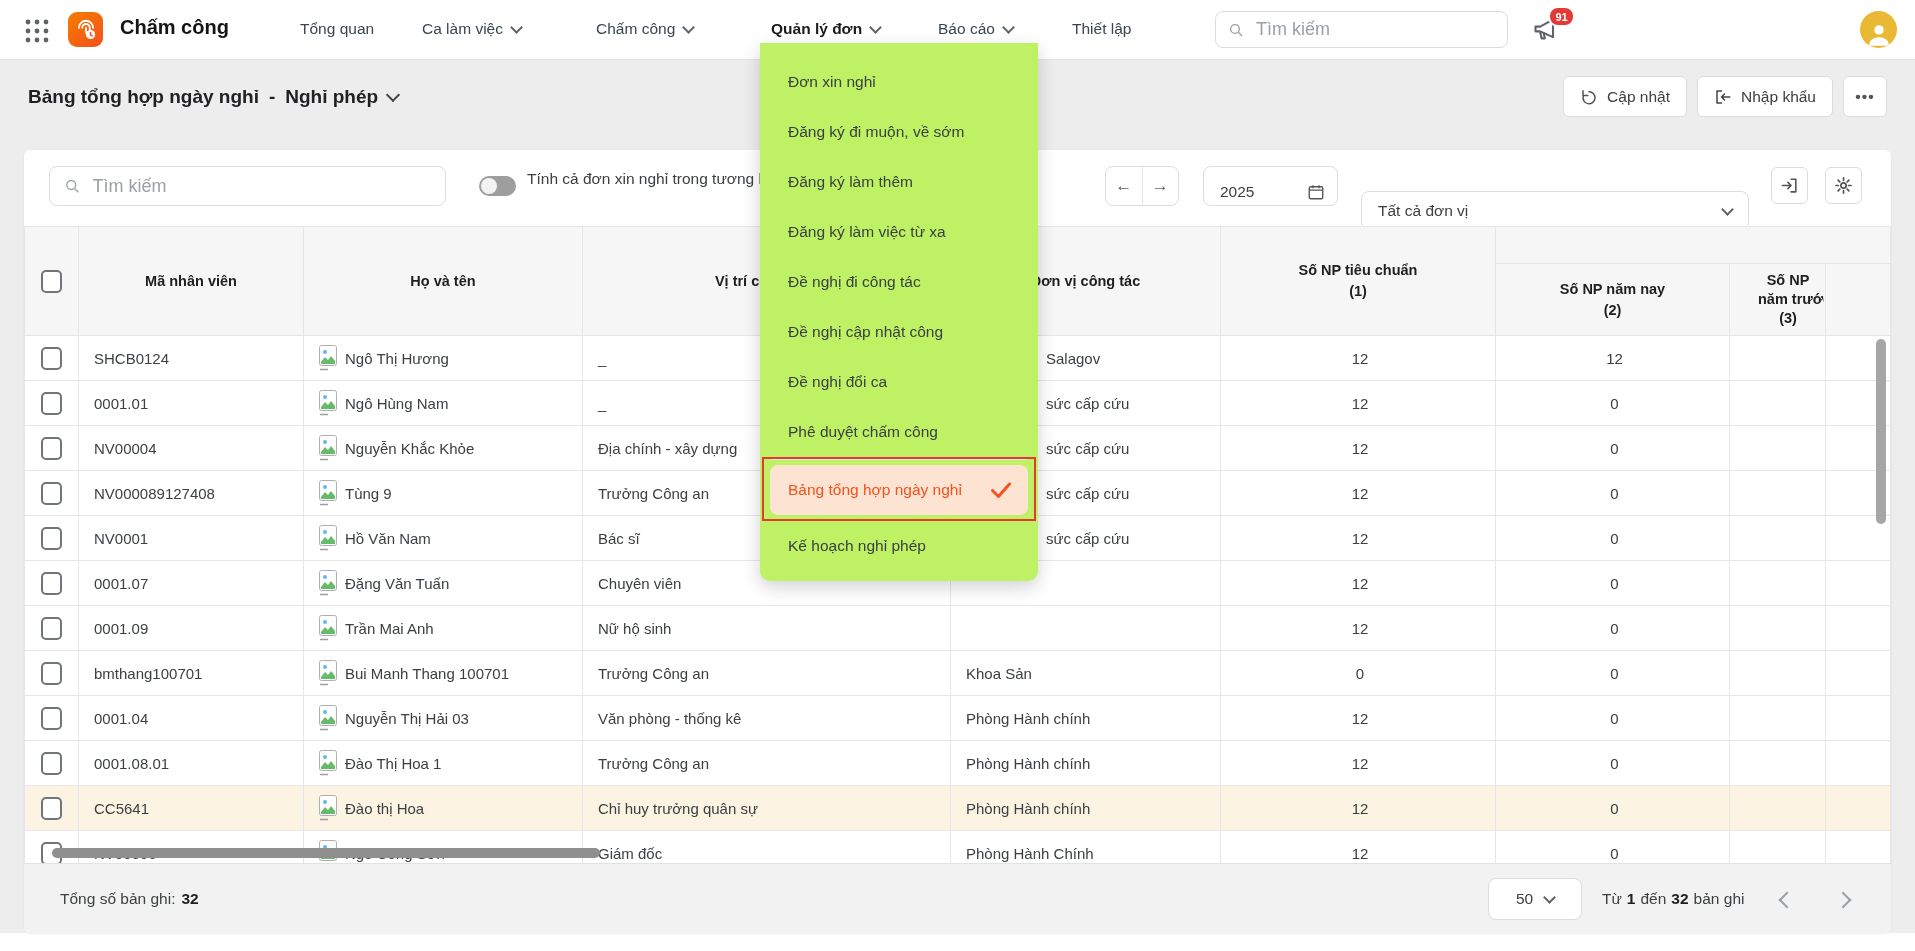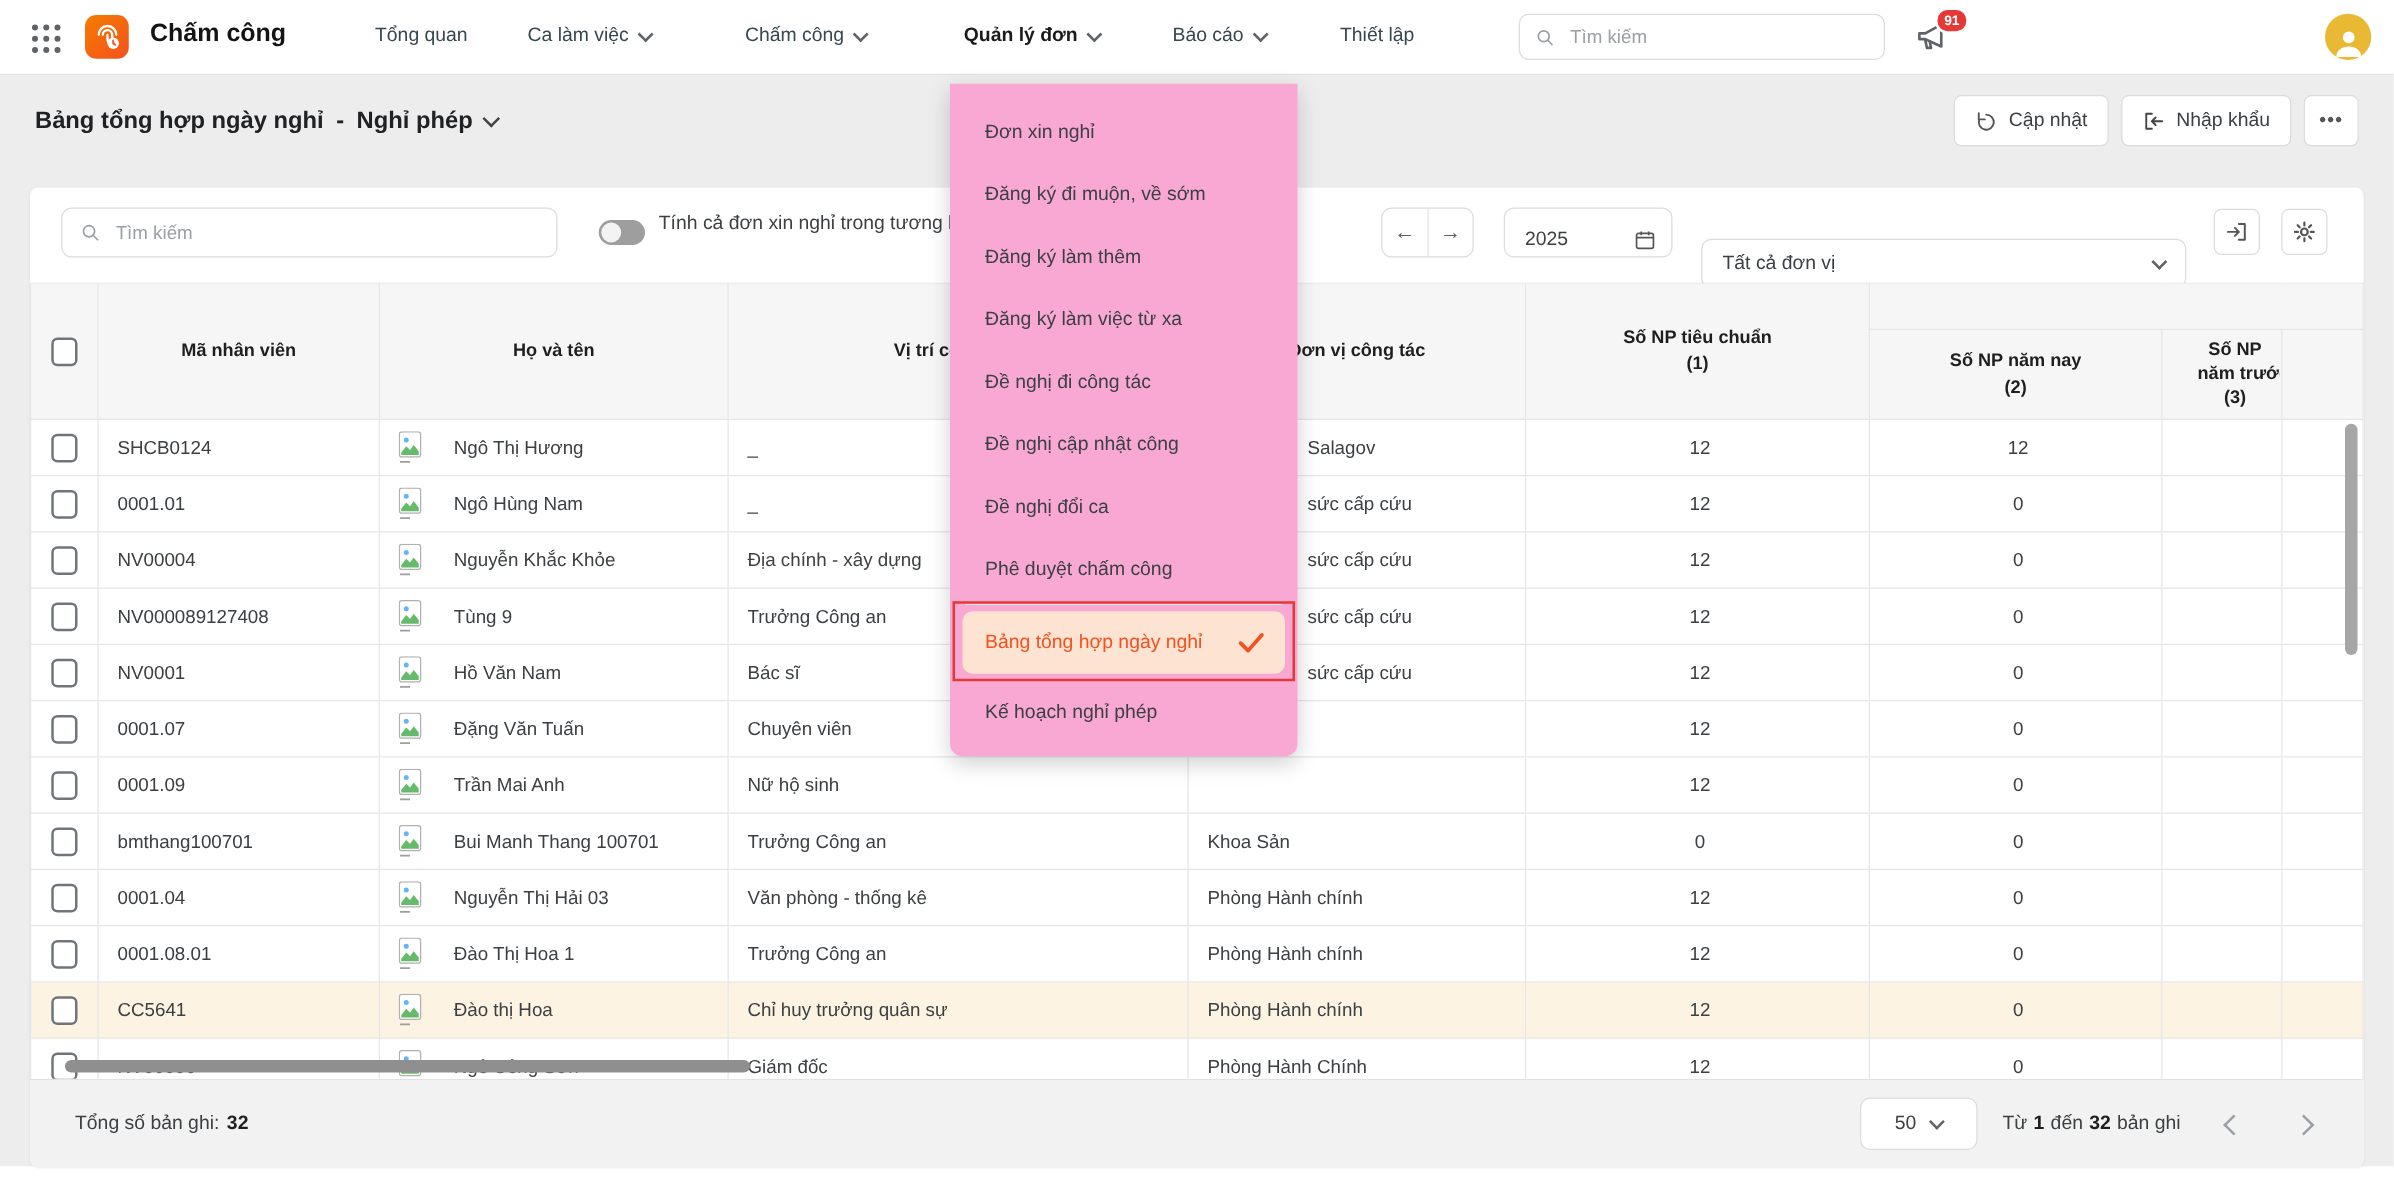--- a/index.html
+++ b/index.html
@@ -16,21 +16,21 @@
     background:linear-gradient(140deg,#f57c00,#f4511e);display:flex;align-items:center;justify-content:center;}
   .app-title{position:absolute;left:120px;top:16px;font-size:20px;font-weight:700;color:#141414;}
   .nav-item{position:absolute;top:0;height:58px;display:flex;align-items:center;gap:9px;
     font-size:15.5px;color:#37474f;cursor:pointer;}
   .nav-item.active{font-weight:700;color:#1b1b1b;}
   .chev{width:7px;height:7px;border-right:2px solid #5f6368;border-bottom:2px solid #5f6368;
     transform:rotate(45deg);margin-top:-4px;}
   .nav-search{position:absolute;left:1215px;top:11px;width:293px;height:37px;box-sizing:border-box;
     border:1px solid #dadce0;border-radius:8px;display:flex;align-items:center;padding:0 12px;gap:10px;background:#fff;}
   .nav-search input,.card-search input{border:none;outline:none;background:transparent;
-    font-family:inherit;font-size:15px;color:#333;width:100%;}
+    font-family:inherit;font-size:18px;color:#333;width:100%;}
   input::placeholder{color:#9aa0a6;}
   .bell{position:absolute;left:1532px;top:15px;width:32px;height:32px;cursor:pointer;}
   .badge{position:absolute;top:-9px;left:16px;min-width:15px;height:17px;padding:0 4px;border-radius:10px;
     background:#e53935;color:#fff;font-size:11px;font-weight:700;display:flex;align-items:center;justify-content:center;border:2px solid #fff;}
   .avatar{position:absolute;left:1860px;top:11px;width:37px;height:37px;border-radius:50%;
     background:#eab934;display:flex;align-items:flex-end;justify-content:center;overflow:hidden;cursor:pointer;}
   
   .page-bg{position:absolute;top:59px;left:0;width:1915px;height:874px;background:#ededed;}
   .page-header{position:absolute;top:59px;left:0;width:1915px;height:76px;}
   .page-title{position:absolute;left:28px;top:0;height:76px;display:flex;align-items:center;gap:10px;
@@ -70,41 +70,41 @@
   thead th{background:#f6f6f6;font-weight:700;color:#1f1f1f;font-size:14.5px;text-align:center;vertical-align:middle;}
   thead .group-empty{height:37px;}
   thead tr:nth-child(2) th{height:72px;}
   thead .two-line div{line-height:21px;}
   thead .three-line div{line-height:19px;margin-left:21px;}
   thead .clip{white-space:nowrap;overflow:hidden;text-align:left;padding-left:6px;}
   tbody td{height:45px;padding:0 15px;color:#3c4043;font-size:15px;background:#fff;}
   tbody td.cb-cell{padding:0;text-align:center;}
   td.num{text-align:center;padding-right:14px;padding-left:18px;}
   td.ph{padding-left:95px;}
-  .name-flex{display:flex;align-items:center;gap:24px;}
+  .name-flex{display:flex;align-items:center;gap:6px;}
   tr.highlight td{background:#fdf3e3;}
   .cb{display:inline-block;width:17px;height:19px;border:2px solid #70757a;border-radius:5px;background:#fff;
     vertical-align:middle;cursor:pointer;}
   .h-scroll{position:absolute;left:28px;top:698px;width:548px;height:10px;border-radius:5px;background:#8f8f8f;z-index:6;cursor:pointer;}
   .v-scroll{position:absolute;left:1852px;top:189px;width:10px;height:185px;border-radius:5px;background:#a6a6a6;z-index:6;cursor:pointer;}
   
   .card-footer{position:absolute;left:0;top:713px;width:1867px;height:70px;background:#f2f2f2;
     border-top:1px solid #e2e2e2;border-radius:0 0 6px 6px;}
   .total{position:absolute;left:36px;top:0;height:70px;display:flex;align-items:center;gap:6px;font-size:15.5px;color:#3c4043;}
   .total b{color:#1f1f1f;}
   .pagesize{position:absolute;left:1464px;top:14px;width:94px;height:42px;box-sizing:border-box;background:#fff;
     border:1px solid #dcdcdc;border-radius:8px;display:flex;align-items:center;justify-content:center;gap:12px;
     font-size:15.5px;color:#3c4043;cursor:pointer;}
   .range{position:absolute;left:1578px;top:0;height:70px;display:flex;align-items:center;gap:5px;font-size:15.5px;color:#3c4043;}
   .range b{color:#1f1f1f;}
   .pg-chev{position:absolute;top:30px;width:10px;height:10px;cursor:pointer;}
   .pg-chev.left{left:1757px;border-left:2px solid #9aa0a6;border-bottom:2px solid #9aa0a6;transform:rotate(45deg);}
   .pg-chev.right{left:1813px;border-right:2px solid #9aa0a6;border-top:2px solid #9aa0a6;transform:rotate(45deg);}
   
-  .menu{position:absolute;left:760px;top:67px;width:278px;box-sizing:border-box;background:#f9a8d4;z-index:40;
+  .menu{position:absolute;left:760px;top:43px;width:278px;box-sizing:border-box;background:#bef264;z-index:40;
     border-radius:0 0 10px 10px;box-shadow:0 6px 18px rgba(0,0,0,.18);padding:14px 0 10px;}
   .menu-item{height:50px;display:flex;align-items:center;padding:0 28px;font-size:15.5px;color:#3c4043;cursor:pointer;}
   .sel-wrap{position:relative;padding:8px 10px 6px;}
   .sel-divider{position:absolute;top:2px;left:12px;right:12px;height:1px;background:#e9e9e9;}
   .menu-item.selected{height:50px;background:#fce3d2;border-radius:8px;color:#f4511e;font-weight:500;
     justify-content:space-between;padding:0 16px 0 18px;}
   .annotation{position:absolute;left:2px;right:2px;top:0;bottom:0;border:2px solid #e53935;pointer-events:none;}
 </style>
 </head>
 <body>

